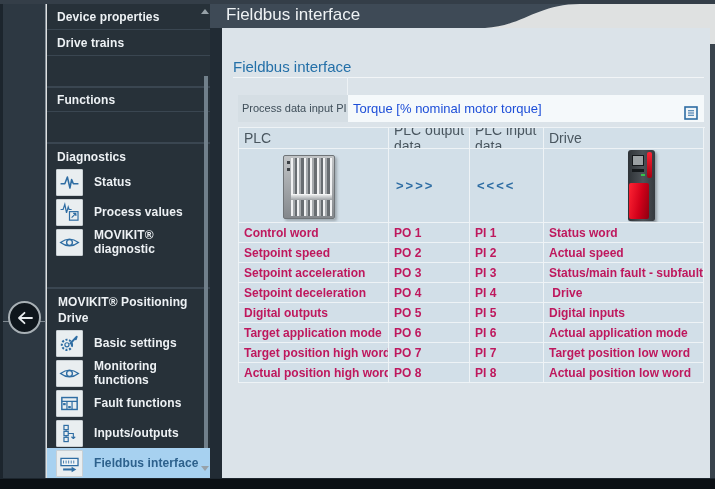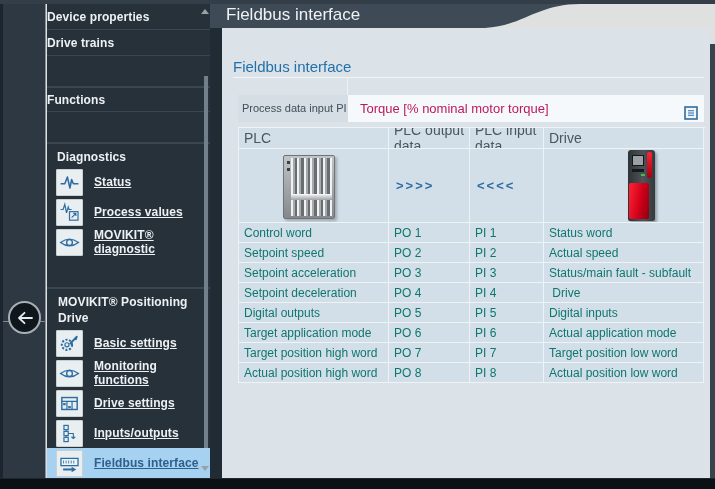--- a/index.html
+++ b/index.html
@@ -20,24 +20,24 @@
   .strip-line { position:absolute; left:0; top:317px; width:43px; height:1px; background:#7e8890; }
   .collapse-btn {
     position:absolute; left:5px; top:301px; width:33px; height:33px; border-radius:50%;
     background:#0f161c; border:2px solid #a8b0b5; cursor:pointer; padding:0;
     display:flex; align-items:center; justify-content:center; z-index:2;
   }
 
   
   .sidebar { position:absolute; left:47px; top:4px; width:163px; height:474px; background:#273139; color:#edf1f4; }
   .sb-item { position:relative; display:flex; align-items:center; font-size:12px; font-weight:bold; letter-spacing:.1px; cursor:pointer; }
-  .sb-top   { height:26px; border-bottom:1px solid #3a4651; }
+  .sb-top   { height:26px; padding-left:10px; border-bottom:1px solid #3a4651; }
   .sb-gap   { border-top:2px solid #3a4651;margin-top:30px; }
   .sb-section { min-height:22px; padding:5px 4px 2px 10px; line-height:16px; cursor:default; }
-  .sb-sub   { height:30px; padding-left:9px;text-decoration:underline; }
+  .sb-sub   { height:30px; padding-left:9px; }
   .sb-sub .icon-box {
     width:27px; height:27px; background:#e9eef0; border:1px solid #c9d0d4; border-radius:1px;
     display:flex; align-items:center; justify-content:center; flex:0 0 27px;
   }
   .sb-sub .sb-label { padding-left:11px; line-height:14px; padding-right:2px; }
   .sb-selected { background:#a7d1f0; color:#2d618c; }
   .sb-tall { height:47px; }
   
   .sb-scroll { position:absolute; right:1px; top:0; width:8px; height:474px; }
   .sb-thumb  { position:absolute; right:1px; top:72px; width:4px; height:372px; background:#71808b; }
@@ -57,36 +57,36 @@
   .section-title { position:absolute; left:11px; top:30px; font-size:15px; font-weight:normal; color:#2470a8; }
   .rule { position:absolute; left:11px; top:49px; width:471px; height:1px; background:#f2f5f7; }
   .vdiv { position:absolute; left:125px; top:49px; width:1px; height:18px; background:#edf2f5; }
 
   .form-row { position:absolute; left:16px; top:67px; width:466px; height:27px; display:flex; }
   .form-label {
     width:110px; background:#d5dee4; font-size:11px; color:#3f4e59;
     line-height:27px; padding-left:4px; white-space:nowrap;
   }
   .form-value {
-    position:relative; flex:1; background:#f5f9fb; font-size:13px; color:#be185d;
-    line-height:27px; padding-left:12px; cursor:pointer; white-space:nowrap;
+    position:relative; flex:1; background:#f5f9fb; font-size:13px; color:#1d4ed8;
+    line-height:27px; padding-left:5px; cursor:pointer; white-space:nowrap;
   }
   .form-value .dd-icon { position:absolute; right:6px; top:7px; }
 
   
   .pdtable {
     position:absolute; left:16px; top:99px; width:467px;
     display:grid; grid-template-columns:150px 81px 74px 160px;
     grid-template-rows:21px 74px repeat(8, 20px);
     border-top:1px solid #eef3f6; border-left:1px solid #eef3f6;
   }
   .cell { background:#d2dfe8; border-right:1px solid #eef3f6; border-bottom:1px solid #eef3f6;
           font-size:12px; display:flex; align-items:center; padding-left:5px; overflow:hidden; }
   .c-head  { font-size:14px; color:#49565f; }
-  .c-blue  { color:#0f766e; white-space:pre; }
+  .c-blue  { color:#be185d; white-space:pre;font-weight:bold; }
   .c-img   { padding-left:0; }
   .arrows  { font-size:13px; font-weight:bold; color:#2e6da3; letter-spacing:2px; padding-left:7px; }
 
   
   .plc { position:relative; width:52px; height:64px; margin-left:44px; margin-top:2px;
          background:linear-gradient(180deg,#c2c5c7,#84888c); border:1px solid #6f7478; border-radius:2px;
          box-shadow:2px 2px 3px rgba(0,0,0,.25); overflow:hidden; }
   .plc-slats { position:absolute; left:7px; top:2px; right:2px; bottom:2px;
          background:repeating-linear-gradient(90deg,#f0f1f2 0 2px,#a6aaad 2px 4px,#686d71 4px 6.5px); }
   .plc-band { position:absolute; left:7px; right:2px; top:62%; height:6px;
@@ -190,21 +190,21 @@
     </div>
     <div class="sb-item sb-sub">
       <span class="icon-box">
         <svg width="23" height="23" viewBox="0 0 27 27">
           <rect x="4.5" y="6.5" width="18" height="14" fill="none" stroke="#2e6da3" stroke-width="1.7"></rect>
           <path d="M4.5 11 h18 M10.5 11 v9.5 M16.5 11 v9.5" stroke="#2e6da3" stroke-width="1.4"></path>
           <rect x="6" y="13" width="3" height="2.5" fill="#2e6da3"></rect>
           <rect x="12" y="16.5" width="3" height="2.5" fill="#2e6da3"></rect>
         </svg>
       </span>
-      <span class="sb-label">Drive settings</span>
+      <span class="sb-label">Fault functions</span>
     </div>
     <div class="sb-item sb-sub">
       <span class="icon-box">
         <svg width="23" height="23" viewBox="0 0 27 27">
           <rect x="7" y="4" width="5" height="5" fill="none" stroke="#2e6da3" stroke-width="1.4"></rect>
           <rect x="7" y="11" width="5" height="5" fill="none" stroke="#2e6da3" stroke-width="1.4"></rect>
           <rect x="7" y="18" width="5" height="5" fill="none" stroke="#2e6da3" stroke-width="1.4"></rect>
           <path d="M9.5 9 v2 M9.5 16 v2 M12 13.5 h6 v6 M18 19.5 l-2.2 -2.2 M18 19.5 l2.2 -2.2" stroke="#2e6da3" stroke-width="1.3" fill="none"></path>
         </svg>
       </span>

